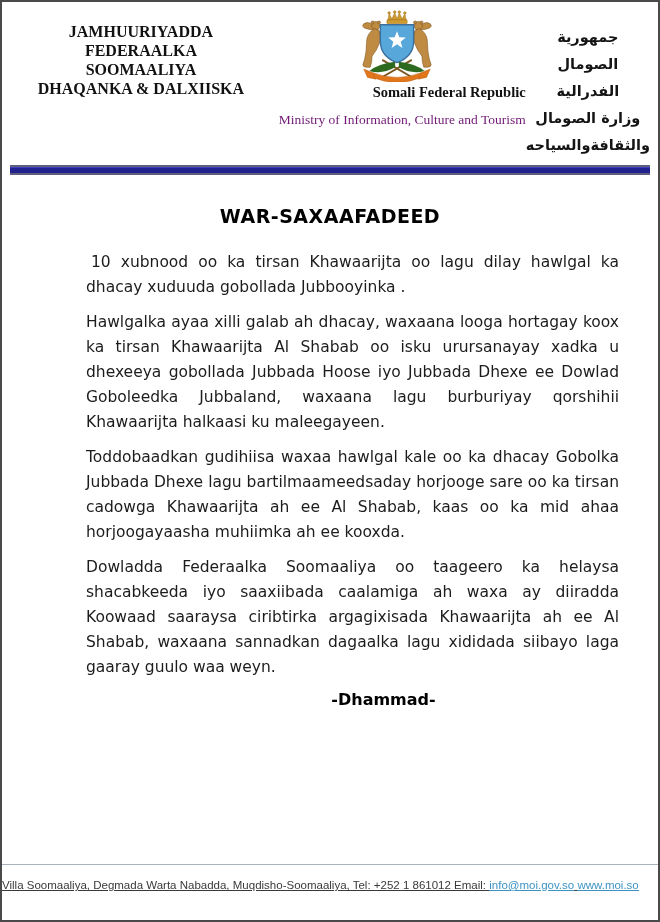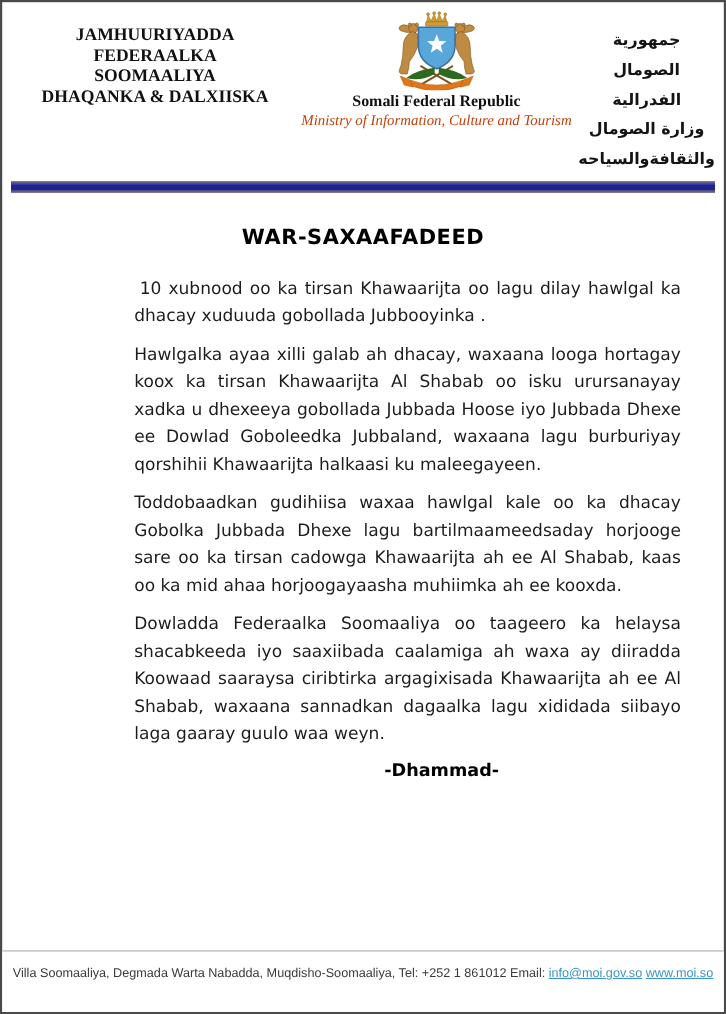--- a/index.html
+++ b/index.html
@@ -8,65 +8,65 @@
     border:2px solid #4a4a4a;position:relative;overflow:hidden;
     font-family:"DejaVu Sans",sans-serif;color:#1c1c1c;
   }
   
   .header{display:flex;align-items:flex-start;padding:8px 8px 0 12px;}
   .header-left{
     width:256px;text-align:center;padding-top:12px;
     font-family:"Liberation Serif",serif;font-weight:bold;
     font-size:16px;line-height:19px;color:#111;
   }
-  .header-center{width:260px;text-align:center;}
+  .header-center{width:260px;text-align:right;}
   .emblem-wrap{display:flex;justify-content:center;}
   .caption-title{
     font-family:"Liberation Serif",serif;font-weight:bold;font-size:14.5px;
     color:#111;margin-top:2px;white-space:nowrap;
   }
   .caption-sub{
-    font-family:"Liberation Serif",serif;font-size:13.5px;color:#c2410c;
-    white-space:nowrap;margin-top:1px;font-style:italic;
+    font-family:"Liberation Serif",serif;font-size:13.5px;color:#701a75;
+    white-space:nowrap;margin-top:11px;
   }
   .header-right{
     flex:1;text-align:center;direction:rtl;padding-top:14px;
     font-family:"DejaVu Sans",sans-serif;font-weight:bold;
     font-size:14.5px;line-height:27px;color:#141414;
   }
   
   .navy-bar{
     height:6px;margin:6px 8px 0 8px;background:#22228e;
     border-top:2px solid #60607e;border-bottom:2px solid #60607e;
     box-shadow:inset 0 1px 0 #3d3dbb;
   }
   
   .doc-title{
     text-align:center;font-weight:bold;font-size:19px;letter-spacing:.5px;
     margin:30px 0 0 0;color:#000;
   }
-  .doc-body{padding:0 39px 0 84px;margin-left:36px;}
+  .doc-body{padding:0 39px 0 84px;}
   .doc-body p{
     margin:0 0 10px 0;font-size:15.5px;line-height:25px;
     text-align:justify;color:#1c1c1c;
   }
   .doc-body p.intro{margin-top:23px;text-indent:5px;}
   .doc-body p.dateline b{font-weight:bold;}
   .closing{
     text-align:center;font-weight:bold;font-size:16px;
     margin-top:10px;padding-left:62px;color:#000;
   }
   
   .footer{
     position:absolute;left:0;right:0;bottom:0;height:55px;
     border-top:1px solid #a9b2ba;background:#fff;
   }
   .address{
-    text-align:center;font-family:"Liberation Sans",sans-serif;
-    font-size:11.5px;color:#3a3a3a;padding-top:14px;
+    font-family:"Liberation Sans",sans-serif;
+    font-size:11.5px;color:#3a3a3a;padding-top:14px;text-decoration:underline;
   }
   .address a{color:#3e93c4;text-decoration:underline;}
 </style>
 </head>
 <body>
 
 <div class="page">
 
   <header class="header">
     <div class="header-left">

